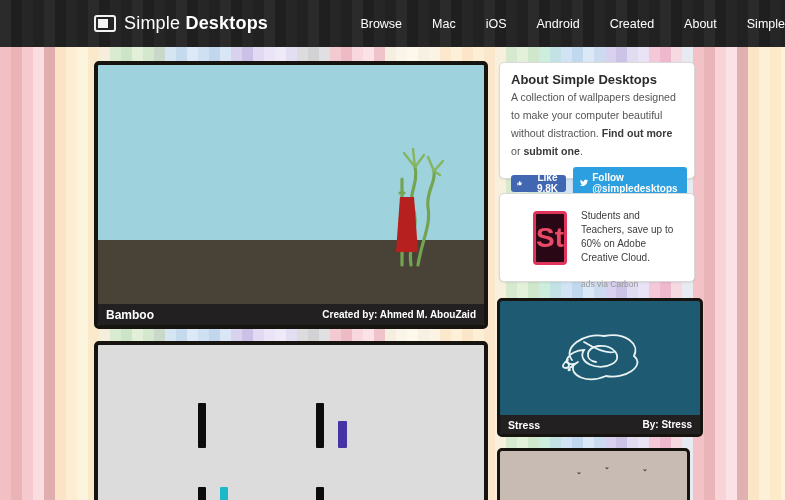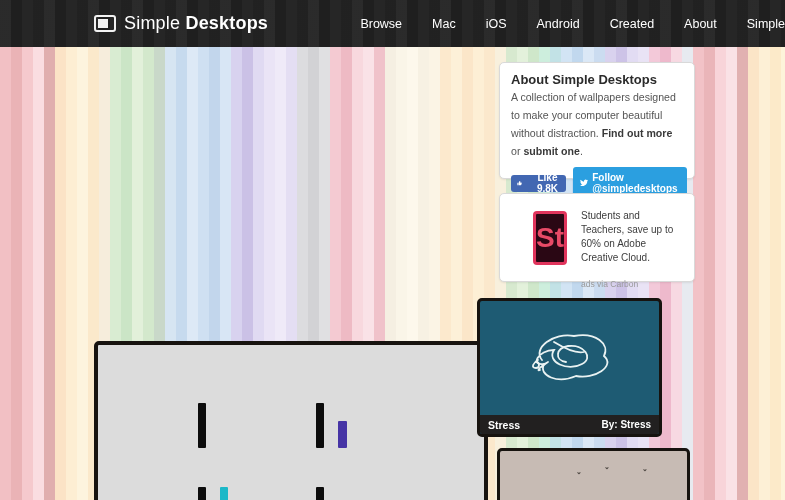--- a/index.html
+++ b/index.html
@@ -76,21 +76,21 @@
 
   
   #ad-card { left:499px; top:193px; width:196px; height:89px; padding:9px; display:flex; align-items:flex-start; }
   .ad-logo { width:54px; height:54px; background:#2a0714; border:3px solid #e0345c; border-radius:4px;
     color:#e84a67; font-weight:bold; font-size:28px; display:flex; align-items:center; justify-content:center;
     margin:8px 0 0 24px; cursor:pointer; }
   .ad-text { margin-left:14px; margin-top:6px; font-size:10px; line-height:14px; color:#3d3d3d; width:104px; }
   .ad-via { margin-top:12px; font-size:8.5px; color:#9a9a9a; }
 
   
-  #stress-card { left:477px; top:298px; width:185px; height:139px; border-width:3px; }
+  #stress-card { left:497px; top:298px; width:206px; height:139px; border-width:3px; }
   .stress-scene { position:absolute; inset:0; background:#1e5b73; }
   .stress-caption { height:19px; }
   .stress-caption .t { font-size:10.5px; }
   .stress-caption .c { font-size:10px; }
   .scribble { position:absolute; left:50%; top:42%; transform:translate(-50%,-50%); }
 
   
   #mtn-card { left:497px; top:448px; width:193px; height:120px; border-width:3px; }
   .mtn-scene { position:absolute; inset:0; background:#c7bbb4; }
   .bird { position:absolute; color:#4c4640; font-size:7px; font-weight:bold; }
@@ -111,20 +111,41 @@
         <a class="nav-item">Browse</a>
         <a class="nav-item">Mac</a>
         <a class="nav-item">iOS</a>
         <a class="nav-item">Android</a>
         <a class="nav-item">Created</a>
         <a class="nav-item">About</a>
         <a class="nav-item">Simple</a>
       </div>
   </div>
 
+  <div class="wall-card" id="bamboo-card">
+    <div class="bamboo-scene">
+      <div class="bamboo-ground"></div>
+      <svg class="bamboo-plant" width="64" height="140" viewBox="0 0 64 140">
+        <g stroke="#74a452" stroke-width="3.2" fill="none" stroke-linecap="round">
+          <path d="M22 138 L22 52 M20 66 l4 0 M20 92 l4 0"></path>
+          <path d="M31 138 C27 110 40 102 33 80 C28 64 39 58 35 40"></path>
+          <path d="M38 138 C42 112 51 100 48 80 C46 64 56 56 54 44"></path>
+        </g>
+        <g stroke="#85b55e" stroke-width="2.4" fill="none" stroke-linecap="round">
+          <path d="M35 40 L24 26 M35 40 L44 28 M35 40 L33 22"></path>
+          <path d="M54 44 L63 34 M54 44 L60 48 M54 44 L48 30"></path>
+        </g>
+      </svg>
+      <div class="bamboo-vase"></div>
+    </div>
+    <div class="caption">
+      <span class="t">Bamboo</span>
+      <span class="c">Created by: Ahmed M. AbouZaid</span>
+    </div>
+  </div>
 
   <div class="wall-card" id="bars-card">
     <div class="bars-scene" style="background: rgb(220, 220, 220);">
         <div class="bar" style="left: 100px; top: 58px; width: 8px; height: 45px; background: rgb(12, 12, 12);"></div>
         <div class="bar" style="left: 218px; top: 58px; width: 8px; height: 45px; background: rgb(12, 12, 12);"></div>
         <div class="bar" style="left: 240px; top: 76px; width: 9px; height: 27px; background: rgb(70, 52, 165);"></div>
         <div class="bar" style="left: 100px; top: 142px; width: 8px; height: 45px; background: rgb(12, 12, 12);"></div>
         <div class="bar" style="left: 122px; top: 142px; width: 8px; height: 45px; background: rgb(28, 184, 200);"></div>
         <div class="bar" style="left: 218px; top: 142px; width: 8px; height: 45px; background: rgb(12, 12, 12);"></div>
       </div>

